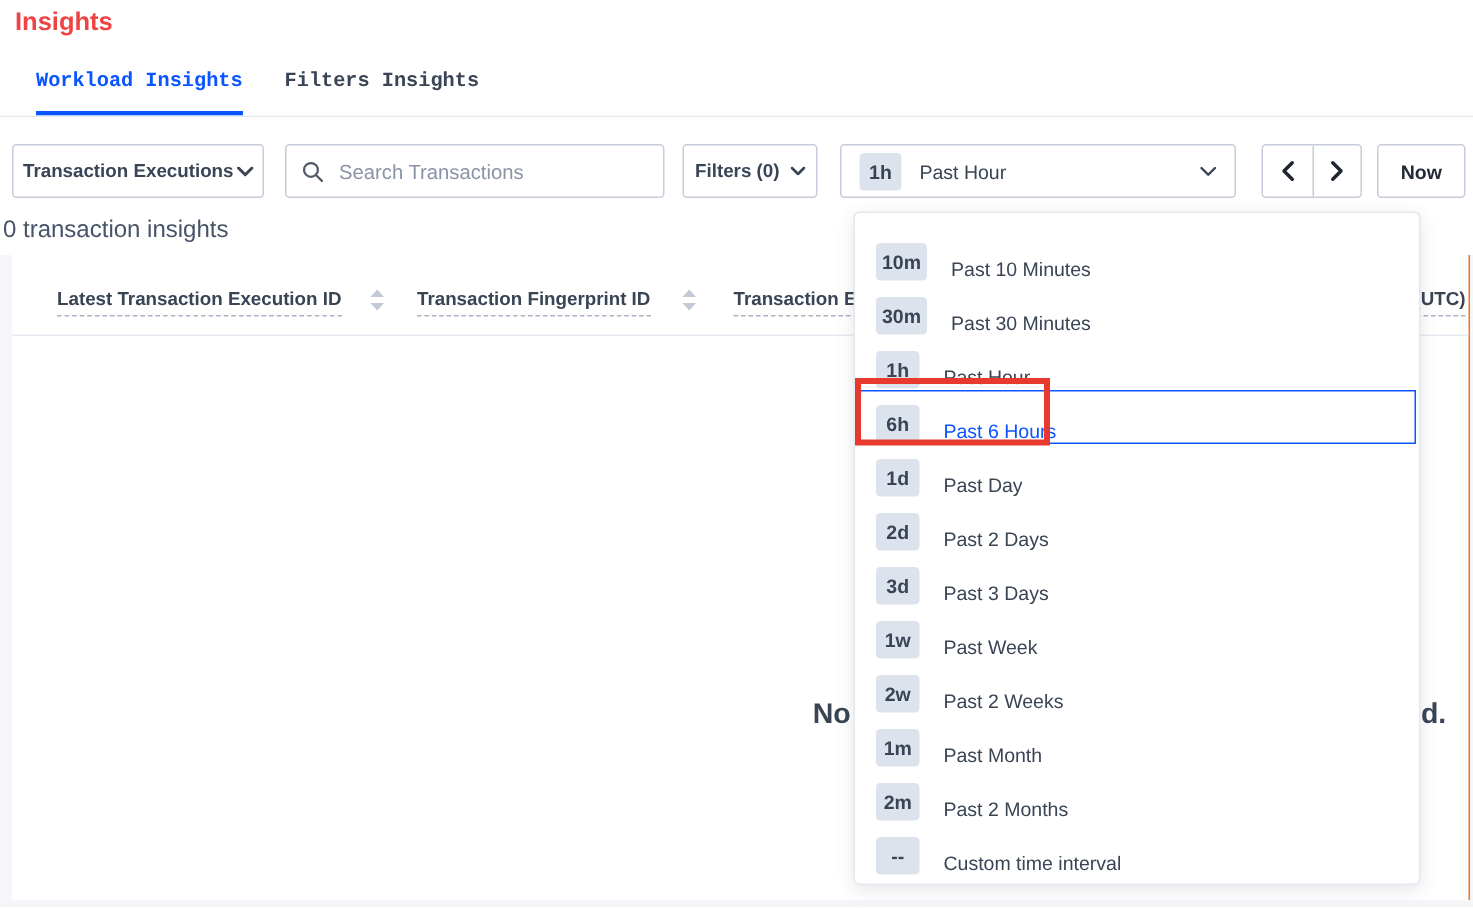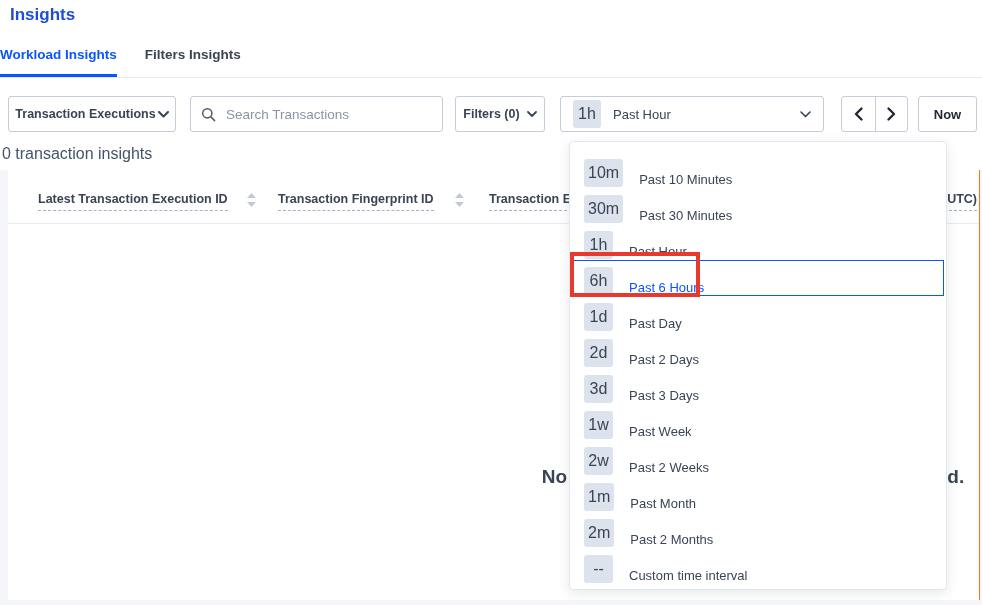--- a/index.html
+++ b/index.html
@@ -2,39 +2,39 @@
 <html><head>
 <meta charset="utf-8">
 <style>
   html,body{margin:0;padding:0;background:#fff;}
   .app{
     position:relative;width:982px;height:605px;overflow:hidden;
     font-family:"Liberation Sans",sans-serif;background:#fff;
     -webkit-font-smoothing:antialiased;
   }
   
-  .page-title{position:absolute;left:10px;top:5px;font-size:17px;font-weight:700;color:#1d4ed8;}
-  .tabs{position:absolute;left:0;top:47px;display:flex;}
+  .page-title{position:absolute;left:10px;top:5px;font-size:17px;font-weight:700;color:#ef4444;}
+  .tabs{position:absolute;left:24px;top:47px;display:flex;font-family:Liberation Mono, monospace;}
   .tab{font-size:13.5px;font-weight:600;color:#394455;padding:0 0 12px 0;margin-right:28px;cursor:pointer;}
   .tab.active{color:#0a55ff;border-bottom:3px solid#0a55ff;}
   .tabs-divider{position:absolute;left:0;top:77px;width:982px;height:1px;background:#e7ebf1;}
   
   .ctl{position:absolute;top:96px;height:36px;box-sizing:border-box;background:#fff;
        border:1px solid #c6ccd9;border-radius:3px;display:flex;align-items:center;color:#394455;}
   .btn-label{font-size:12.5px;font-weight:700;color:#394455;}
   .type-select{left:8px;width:168px;justify-content:center;gap:2px;cursor:pointer;}
   .searchbox{left:190px;width:253px;padding:0 10px;gap:8px;}
   .searchbox input{border:none;outline:none;flex:1;font-family:"Liberation Sans",sans-serif;
        font-size:13.5px;color:#394455;background:transparent;}
   .searchbox input::placeholder{color:#8b93a6;}
   .filters-btn{left:455px;width:90px;justify-content:center;gap:7px;cursor:pointer;}
   .timepicker{left:560px;width:264px;padding:0 12px;gap:12px;cursor:pointer;}
   .tp-label{font-size:13px;color:#394455;}
   .tp-chevron{margin-left:auto;}
-  .badge{background:#dde3ec;color:#394455;font-weight:400;font-size:16px;line-height:1;
+  .badge{background:#dde3ec;color:#394455;font-weight:700;font-size:13px;line-height:1;
        border-radius:3px;padding:6px 5px;min-width:18px;text-align:center;box-sizing:content-box;}
   .pager{left:841px;width:67px;padding:0;overflow:hidden;}
   .pager-btn{width:50%;height:100%;display:flex;align-items:center;justify-content:center;cursor:pointer;box-sizing:border-box;}
   .pager-btn.next{border-left:1px solid #c6ccd9;}
   .now-btn{left:918px;width:59px;justify-content:center;cursor:pointer;}
   .now-label{font-size:13px;font-weight:600;color:#242a35;}
   .count-text{position:absolute;left:2px;top:145px;font-size:16px;color:#475366;}
   
   .table-region{position:absolute;left:0;top:170px;width:982px;height:435px;background:#f4f6f9;}
   .card{position:absolute;left:8px;top:0;width:972px;height:430px;background:#fff;border-right:1px solid #f97316;box-sizing:border-box;}

